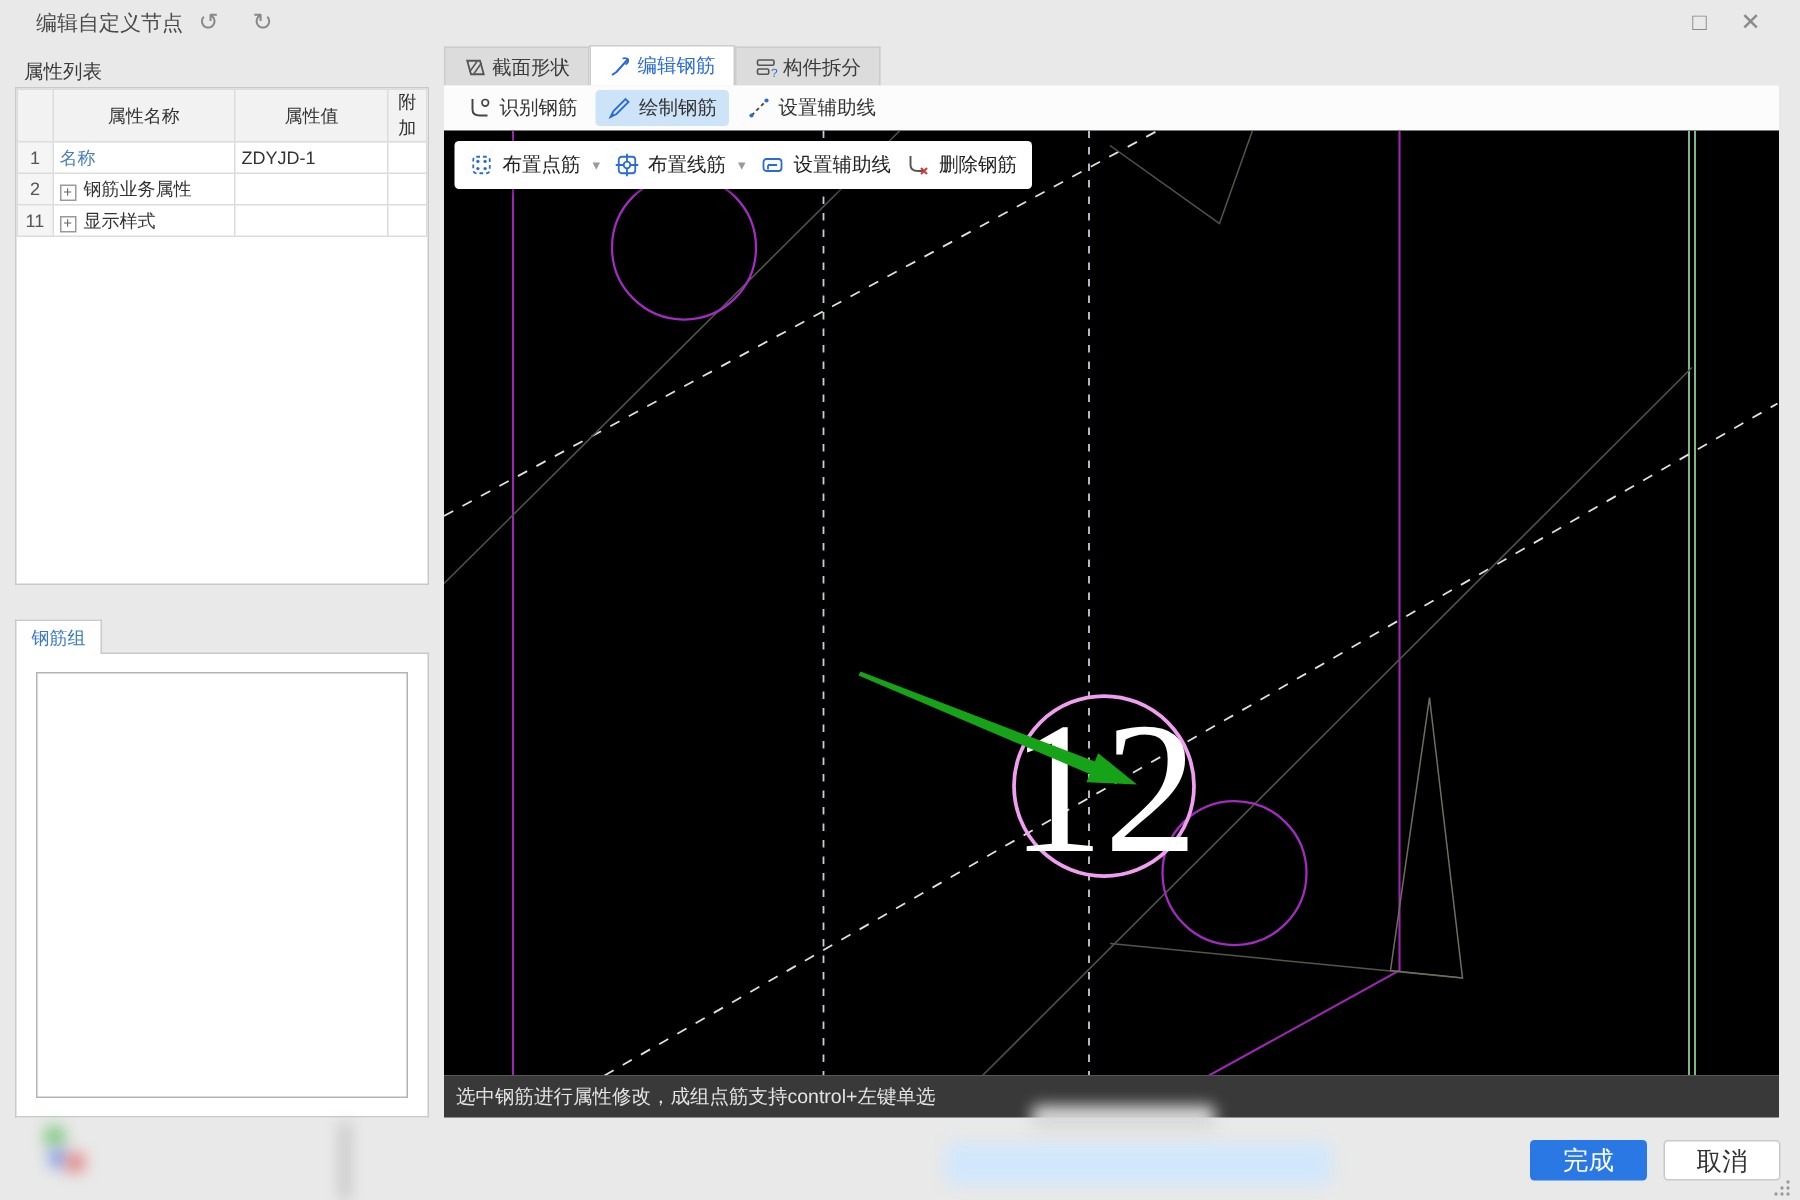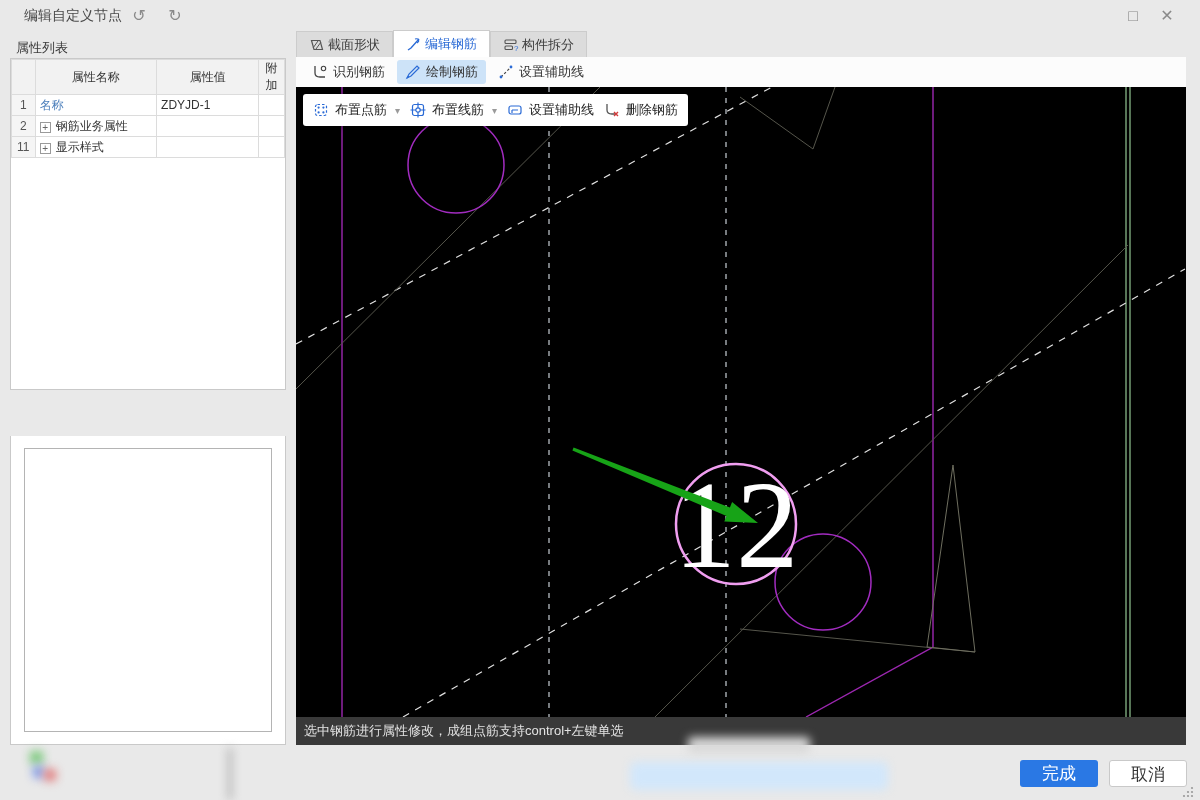--- a/index.html
+++ b/index.html
@@ -124,20 +124,23 @@
       <tr>
         <td class="rownum">11</td>
         <td><span class="expander">+</span><span>显示样式</span></td>
         <td></td>
         <td></td>
       </tr>
     </tbody>
       </table>
   </div>
 
+  <div class="tab-row">
+    <div class="group-tab">钢筋组</div>
+  </div>
   <div class="group-panel">
     <div class="inner-box"></div>
   </div>
 </div>
 
 <div class="abs tabbar">
   <div class="tab">
     <svg class="ic" width="16" height="16" viewBox="0 0 16 16">
       <path d="M2.5 3.5 L11 3.5 L13.5 12.5 L5 12.5 Z" fill="none" stroke="#555" stroke-width="1.2"></path>
       <path d="M4 11 L9 4 M7 12 L12 5" stroke="#555" stroke-width="1"></path>

